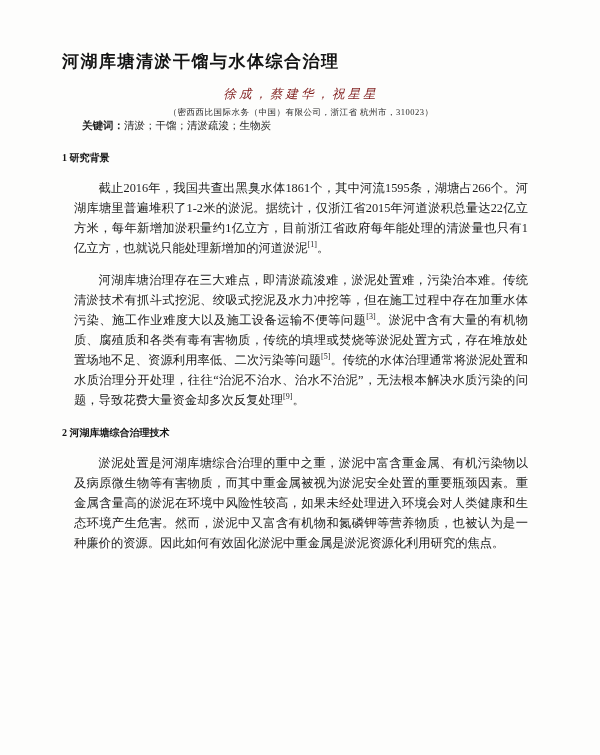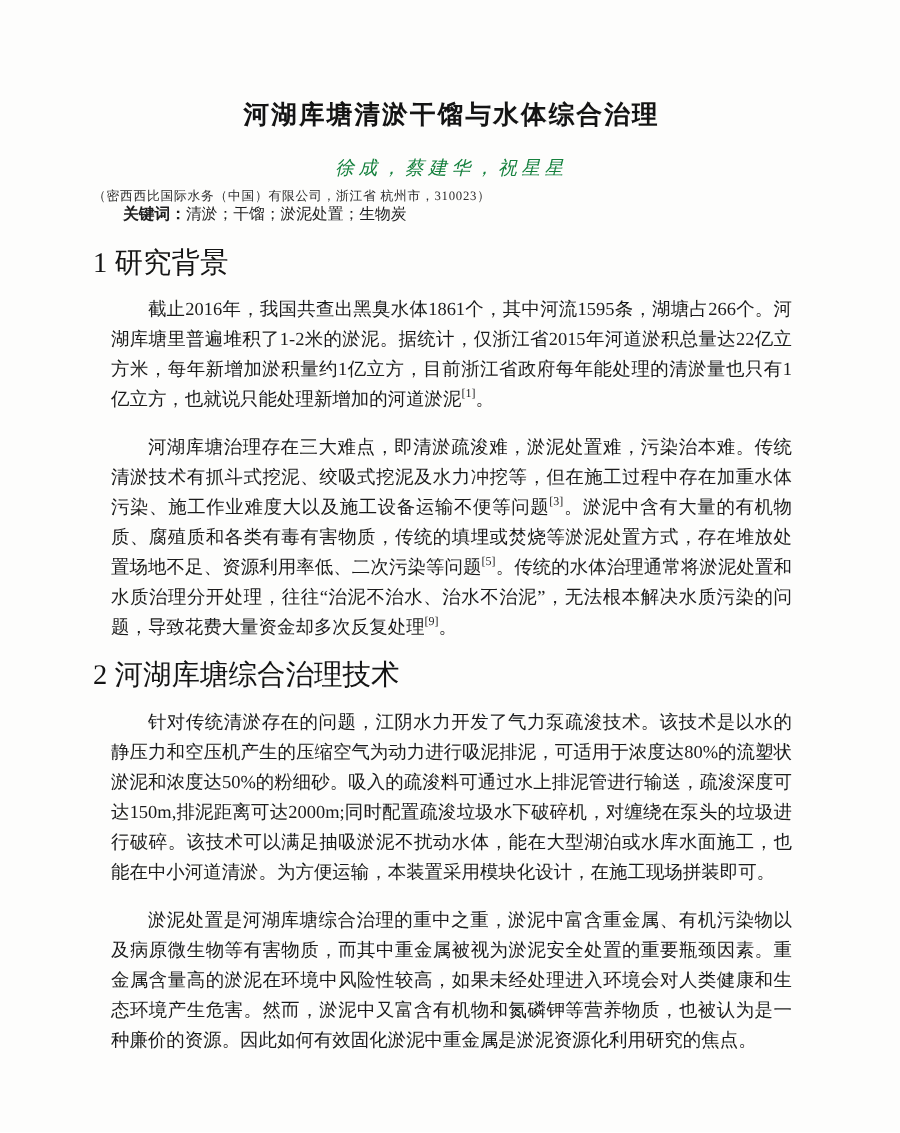--- a/index.html
+++ b/index.html
@@ -16,40 +16,41 @@
     box-sizing: border-box;
     width: 600px;
     height: 755px;
     padding: 50px 60px 0 62px;
     background: #fdfdfc;
     color: #1b1b1b;
     font-family: "Liberation Serif", "DejaVu Serif", serif;
     overflow: hidden;
   }
   .title {
-    margin: 16px;
+    margin: 0;
     font-family: "DejaVu Sans", "Liberation Sans", sans-serif;
     font-size: 17px;
     line-height: 22px;
     font-weight: bold;
-    text-align: center;
+    text-align: left;
     letter-spacing: 1.5px;
     color: #141414;
   }
   .authors {
     margin-top: 14px;
     text-align: center;
     font-size: 12.5px;
     line-height: 16px;
     font-style: italic;
     letter-spacing: 3px;
-    color: #15803d;
+    color: #7f1d1d;
   }
   .affiliation {
     margin-top: 4px;
+    text-align: center;
     font-size: 8.5px;
     line-height: 12px;
     letter-spacing: 0.5px;
     color: #2a2a2a;
   }
   .abstract {
     margin: 9px 0 0 20px;
     font-size: 10.5px;
     line-height: 16.5px;
     text-align: justify;
@@ -59,23 +60,23 @@
     margin: 0 0 0 20px;
     font-size: 10.5px;
     line-height: 16.5px;
     color: #1e1e1e;
   }
   .inline-label {
     font-weight: bold;
   }
   .section-heading {
     margin: 14px 0 9px 0;
-    font-size: 19px;
+    font-size: 10px;
     line-height: 17px;
-    font-weight: normal;
+    font-weight: bold;
     color: #141414;
   }
   .para {
     margin: 12px;
     font-size: 12.3px;
     line-height: 20px;
     text-align: justify;
     text-indent: 2em;
     color: #1b1b1b;
   }
@@ -90,31 +91,30 @@
 
 <div class="page">
 
   <h1 class="title">河湖库塘清淤干馏与水体综合治理</h1>
 
   <div class="authors">徐成，蔡建华，祝星星</div>
 
   <div class="affiliation">（密西西比国际水务（中国）有限公司，浙江省 杭州市，310023）</div>
 
 
-  <div class="keywords"><span class="inline-label">关键词：</span><span>清淤；干馏；淤泥处置；生物炭</span></div>
+  <div class="keywords"><span class="inline-label">关键词：</span><span>清淤；干馏；清淤疏浚；生物炭</span></div>
 
   <section>
     <h2 class="section-heading">1 研究背景</h2>
     <div>
         <p class="para">截止2016年，我国共查出黑臭水体1861个，其中河流1595条，湖塘占266个。河湖库塘里普遍堆积了1-2米的淤泥。据统计，仅浙江省2015年河道淤积总量达22亿立方米，每年新增加淤积量约1亿立方，目前浙江省政府每年能处理的清淤量也只有1亿立方，也就说只能处理新增加的河道淤泥<sup>[1]</sup>。</p>
         <p class="para">河湖库塘治理存在三大难点，即清淤疏浚难，淤泥处置难，污染治本难。传统清淤技术有抓斗式挖泥、绞吸式挖泥及水力冲挖等，但在施工过程中存在加重水体污染、施工作业难度大以及施工设备运输不便等问题<sup>[3]</sup>。淤泥中含有大量的有机物质、腐殖质和各类有毒有害物质，传统的填埋或焚烧等淤泥处置方式，存在堆放处置场地不足、资源利用率低、二次污染等问题<sup>[5]</sup>。传统的水体治理通常将淤泥处置和水质治理分开处理，往往“治泥不治水、治水不治泥”，无法根本解决水质污染的问题，导致花费大量资金却多次反复处理<sup>[9]</sup>。</p>
       </div>
   </section>
 
   <section>
     <h2 class="section-heading">2 河湖库塘综合治理技术</h2>
     <div>
-        <p class="para">针对传统清淤存在的问题，江阴水力开发了气力泵疏浚技术。该技术是以水的静压力和空压机产生的压缩空气为动力进行吸泥排泥，可适用于浓度达80%的流塑状淤泥和浓度达50%的粉细砂。吸入的疏浚料可通过水上排泥管进行输送，疏浚深度可达150m,排泥距离可达2000m;同时配置疏浚垃圾水下破碎机，对缠绕在泵头的垃圾进行破碎。该技术可以满足抽吸淤泥不扰动水体，能在大型湖泊或水库水面施工，也能在中小河道清淤。为方便运输，本装置采用模块化设计，在施工现场拼装即可。</p>
         <p class="para">淤泥处置是河湖库塘综合治理的重中之重，淤泥中富含重金属、有机污染物以及病原微生物等有害物质，而其中重金属被视为淤泥安全处置的重要瓶颈因素。重金属含量高的淤泥在环境中风险性较高，如果未经处理进入环境会对人类健康和生态环境产生危害。然而，淤泥中又富含有机物和氮磷钾等营养物质，也被认为是一种廉价的资源。因此如何有效固化淤泥中重金属是淤泥资源化利用研究的焦点。</p>
       </div>
   </section>
 
 </div>
 
 </body></html>

